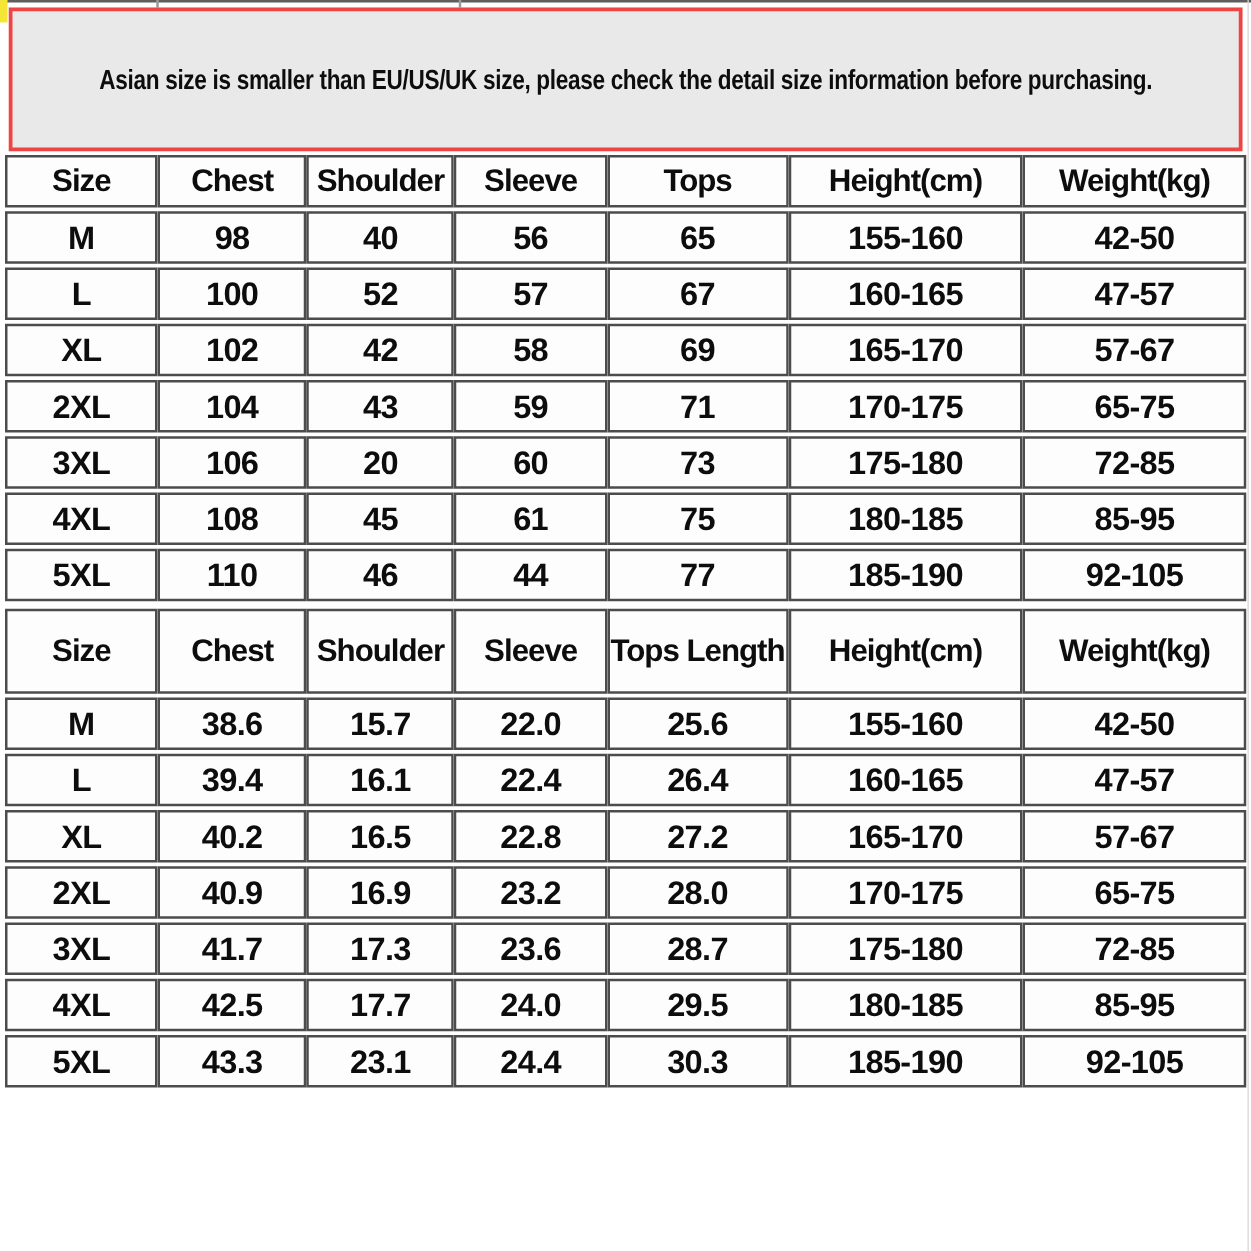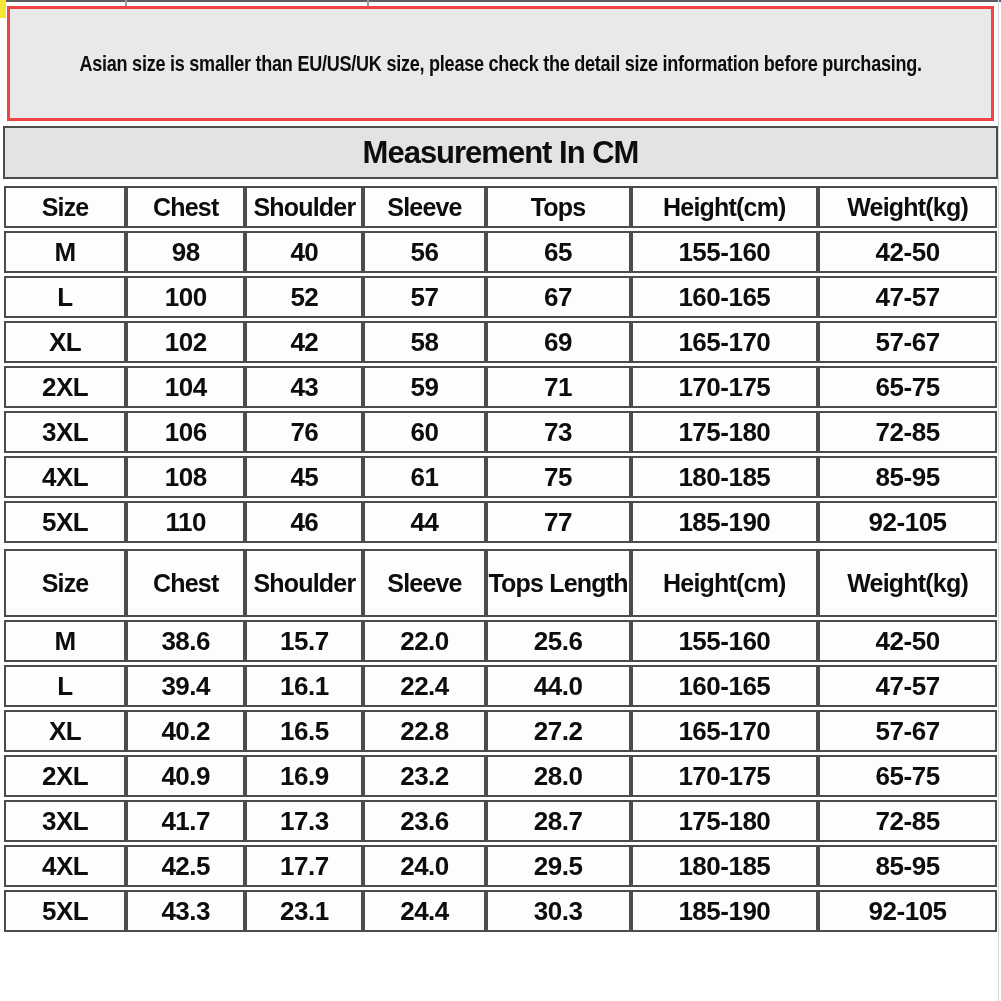--- a/index.html
+++ b/index.html
@@ -101,23 +101,20 @@
   <div class="top-gridline"></div>
   <div class="grid-stub stub-a"></div>
   <div class="grid-stub stub-b"></div>
   <div class="right-gridline"></div>
   <div class="corner-artifact"></div>
 
   <div class="notice">
     <span class="notice-text">Asian size is smaller than EU/US/UK size, please check the detail size information before purchasing.</span>
   </div>
 
-  <div class="title-bar">
-    <span class="title-text">Measurement In CM</span>
-  </div>
 
   <table class="cm">
     <colgroup>
       <col class="c0">
         <col class="c1">
         <col class="c2">
         <col class="c3">
       <col class="c4">
         <col class="c5">
         <col class="c6">
@@ -166,21 +163,21 @@
           <td>104</td>
           <td>43</td>
           <td>59</td>
           <td>71</td>
           <td>170-175</td>
           <td>65-75</td>
         </tr>
         <tr>
           <td>3XL</td>
           <td>106</td>
-          <td>76</td>
+          <td>20</td>
           <td>60</td>
           <td>73</td>
           <td>175-180</td>
           <td>72-85</td>
         </tr>
         <tr>
           <td>4XL</td>
           <td>108</td>
           <td>45</td>
           <td>61</td>
@@ -230,21 +227,21 @@
           <td>22.0</td>
           <td>25.6</td>
           <td>155-160</td>
           <td>42-50</td>
         </tr>
         <tr>
           <td>L</td>
           <td>39.4</td>
           <td>16.1</td>
           <td>22.4</td>
-          <td>44.0</td>
+          <td>26.4</td>
           <td>160-165</td>
           <td>47-57</td>
         </tr>
         <tr>
           <td>XL</td>
           <td>40.2</td>
           <td>16.5</td>
           <td>22.8</td>
           <td>27.2</td>
           <td>165-170</td>

